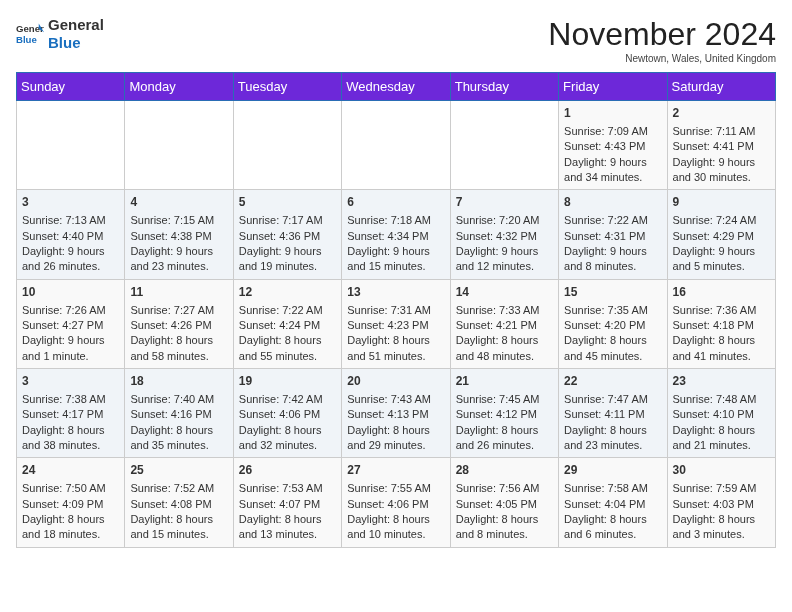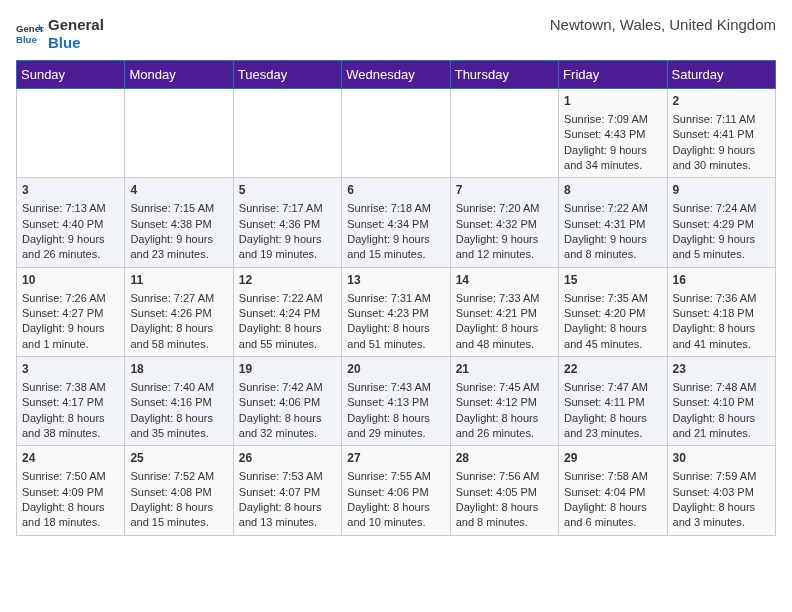--- a/index.html
+++ b/index.html
@@ -27,30 +27,30 @@
     }
     .title-area {
       text-align: right;
     }
     .month-title {
       font-size: 32px;
       font-weight: normal;
       color: #222;
     }
     .subtitle {
-      font-size: 15px;
+      font-size: 10px;
       color: #444;
     }
     table {
       width: 100%;
       border-collapse: collapse;
       font-size: 11px;
     }
     thead tr th {
-      background: #4c1d95;
+      background: #6d28d9;
       color: #fff;
       padding: 6px 4px;
       text-align: left;
       font-size: 13px;
       font-weight: normal;
       border: 1px solid #2a6db5;
     }
     tbody tr td {
       vertical-align: top;
       padding: 4px 5px;
@@ -86,20 +86,21 @@
       <text x="0" y="14" font-size="11" font-weight="bold" fill="#333">General</text>
       <text x="0" y="26" font-size="11" font-weight="bold" fill="#1a6fbf">Blue</text>
       <polygon points="26,4 32,14 26,10" fill="#1a6fbf"></polygon>
     </svg>
     <div style="display:flex;flex-direction:column;line-height:1.2;">
       <span style="font-size:15px;font-weight:bold;color:#333;">General</span>
       <span style="font-size:15px;font-weight:bold;color:#1a6fbf;">Blue</span>
     </div>
   </div>
   <div class="title-area">
+    <div class="month-title">November 2024</div>
     <div class="subtitle">Newtown, Wales, United Kingdom</div>
   </div>
 </div>
 
 <table>
   <thead>
     <tr>
     <th>Sunday</th>
         <th>Monday</th>
         <th>Tuesday</th>

